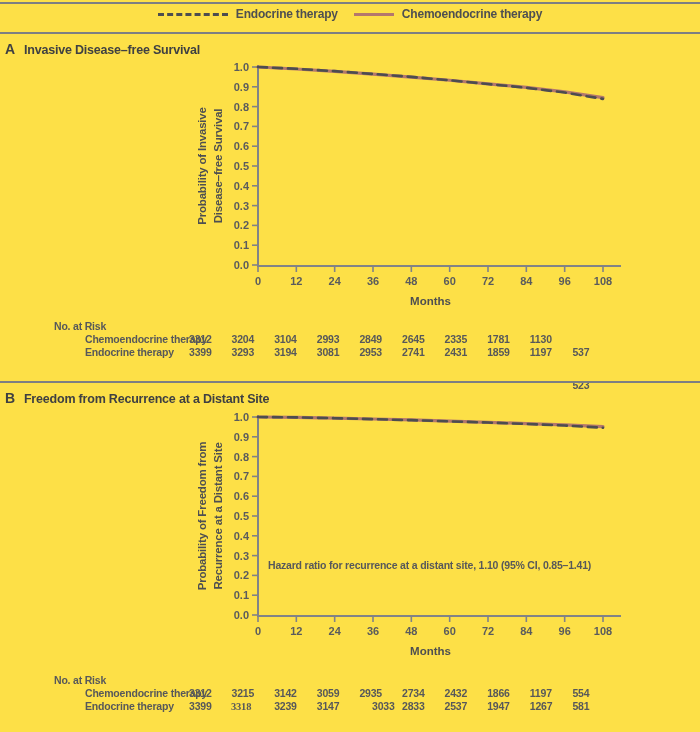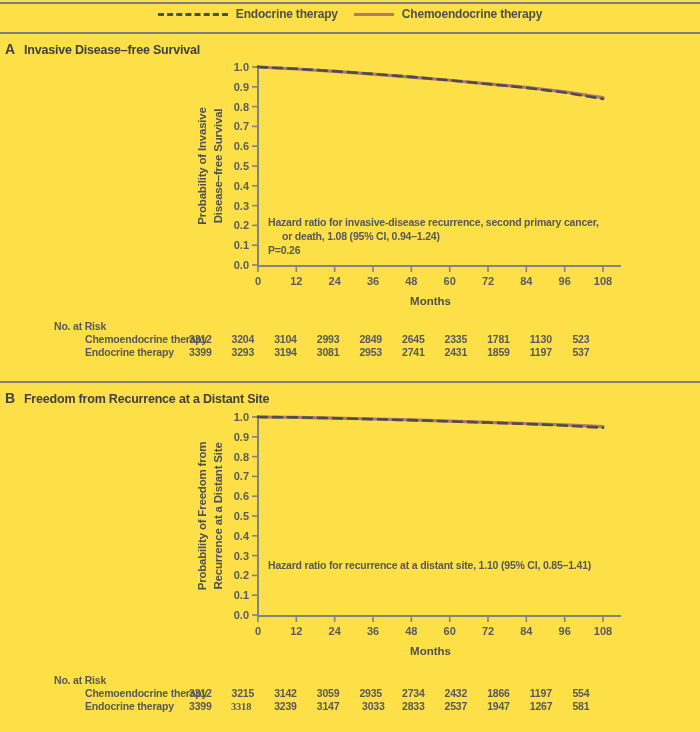--- a/index.html
+++ b/index.html
@@ -122,40 +122,35 @@
         <line x1="526.3333333333333" y1="211" x2="526.3333333333333" y2="217" stroke="#818386" stroke-width="1.6"></line>
         <text x="526.3333333333333" y="230" text-anchor="middle" class="tick">84</text>
         <line x1="564.6666666666666" y1="211" x2="564.6666666666666" y2="217" stroke="#818386" stroke-width="1.6"></line>
         <text x="564.6666666666666" y="230" text-anchor="middle" class="tick">96</text>
         <line x1="603" y1="211" x2="603" y2="217" stroke="#818386" stroke-width="1.6"></line>
         <text x="603" y="230" text-anchor="middle" class="tick">108</text>
         <text x="430.5" y="250" text-anchor="middle" class="xlabel">Months</text>
         <path d="M258 12 L296.3333333333333 13.97999999999999 L334.66666666666663 16.355999999999995 L373 19.128000000000014 L411.3333333333333 22.098000000000013 L449.6666666666667 25.26599999999999 L488 28.829999999999984 L526.3333333333333 32.394000000000005 L564.6666666666666 36.94800000000001 L603 42.69" fill="none" stroke="#b4786c" stroke-width="3.2" stroke-linecap="round"></path>
         <path d="M258 12 L296.3333333333333 13.78200000000001 L334.66666666666663 16.158000000000015 L373 18.930000000000007 L411.3333333333333 21.900000000000006 L449.6666666666667 25.26599999999999 L488 29.02799999999999 L526.3333333333333 32.78999999999999 L564.6666666666666 37.542 L603 43.878000000000014" fill="none" stroke="#4d4d4f" stroke-width="2.6" stroke-linecap="round" stroke-dasharray="9 6"></path>
       </svg>
-    <div class="annotation">
-        <div class="ann-line">Hazard ratio for invasive-disease recurrence, second primary cancer,</div>
-        <div class="ann-line indent">or death, 1.08 (95% CI, 0.94–1.24)</div>
-        <div class="ann-line">P=0.26</div>
-      </div>
     <div class="risk">
       <div class="risk-header">No. at Risk</div>
       <div>
           <div class="risk-row">
             <span class="risk-label">Chemoendocrine therapy</span>
             <span class="risk-num" style="left: 189px;">3312</span>
             <span class="risk-num" style="left: 231.6px;">3204</span>
             <span class="risk-num" style="left: 274.2px;">3104</span>
             <span class="risk-num" style="left: 316.8px;">2993</span>
             <span class="risk-num" style="left: 359.4px;">2849</span>
             <span class="risk-num" style="left: 402px;">2645</span>
             <span class="risk-num" style="left: 444.6px;">2335</span>
             <span class="risk-num" style="left: 487.2px;">1781</span>
             <span class="risk-num" style="left: 529.8px;">1130</span>
-            <span class="risk-num" style="left: 572.4px;">523</span>
+            <span class="risk-num" style="left: 572.4px; margin-top: 46px;">523</span>
           </div>
           <div class="risk-row">
             <span class="risk-label">Endocrine therapy</span>
             <span class="risk-num" style="left: 189px;">3399</span>
             <span class="risk-num" style="left: 231.6px;">3293</span>
             <span class="risk-num" style="left: 274.2px;">3194</span>
             <span class="risk-num" style="left: 316.8px;">3081</span>
             <span class="risk-num" style="left: 359.4px;">2953</span>
             <span class="risk-num" style="left: 402px;">2741</span>
             <span class="risk-num" style="left: 444.6px;">2431</span>
@@ -243,21 +238,21 @@
             <span class="risk-num" style="left: 487.2px;">1866</span>
             <span class="risk-num" style="left: 529.8px;">1197</span>
             <span class="risk-num" style="left: 572.4px;">554</span>
           </div>
           <div class="risk-row">
             <span class="risk-label">Endocrine therapy</span>
             <span class="risk-num" style="left: 189px;">3399</span>
             <span class="risk-num" style="left: 231px; font-family: Liberation Serif, serif;">3318</span>
             <span class="risk-num" style="left: 274.2px;">3239</span>
             <span class="risk-num" style="left: 316.8px;">3147</span>
-            <span class="risk-num" style="left: 362px;">3033</span>
+            <span class="risk-num" style="left: 372px;">3033</span>
             <span class="risk-num" style="left: 402px;">2833</span>
             <span class="risk-num" style="left: 444.6px;">2537</span>
             <span class="risk-num" style="left: 487.2px;">1947</span>
             <span class="risk-num" style="left: 529.8px;">1267</span>
             <span class="risk-num" style="left: 572.4px;">581</span>
           </div>
         </div>
     </div>
   </div>
 </div>

